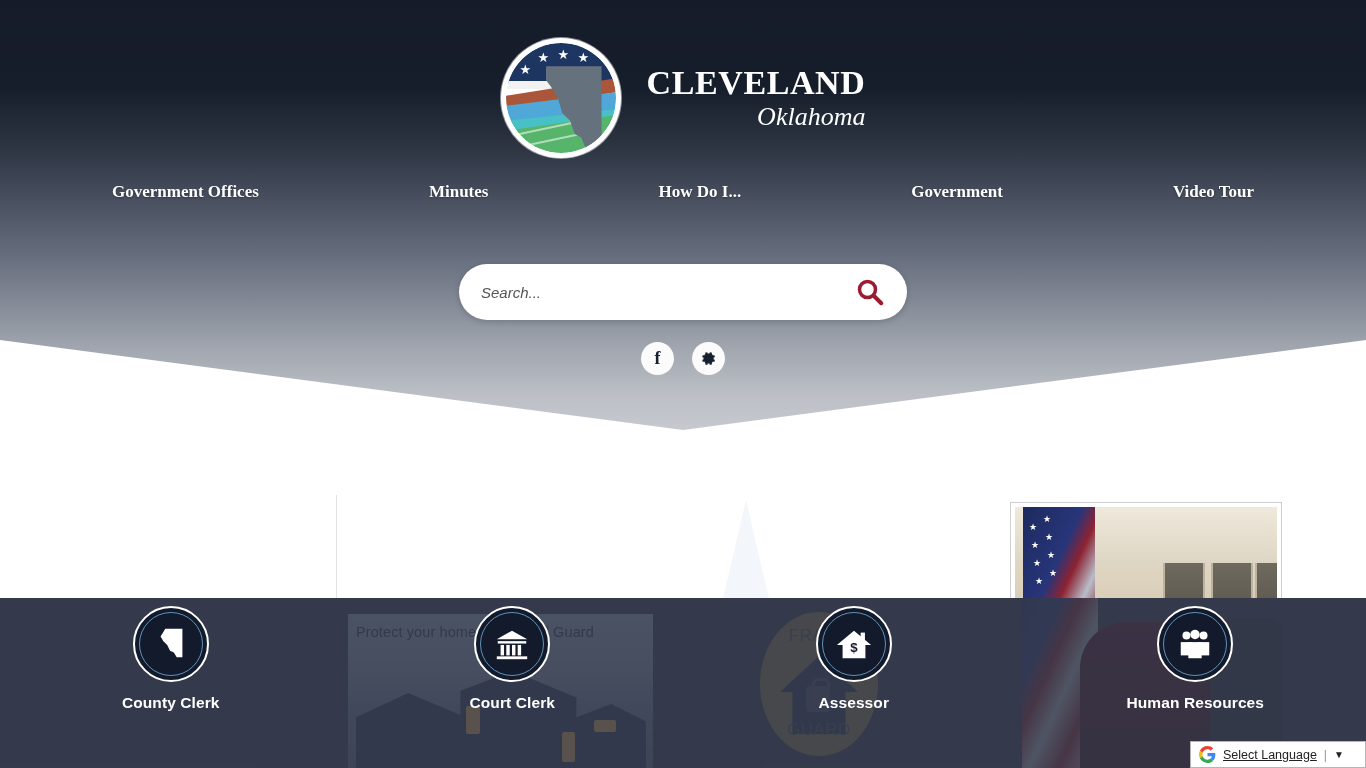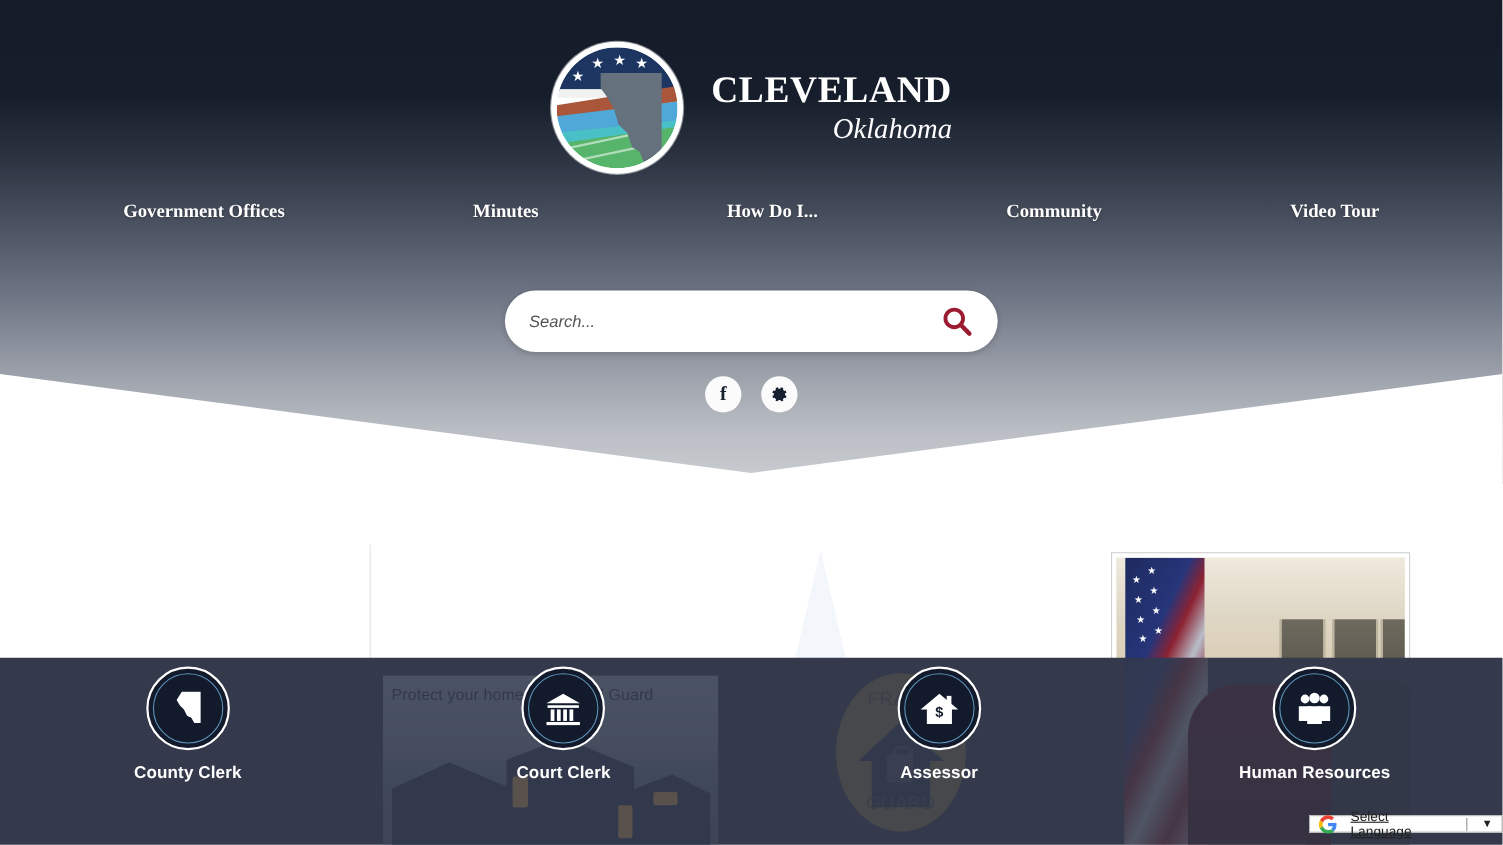--- a/index.html
+++ b/index.html
@@ -268,23 +268,23 @@
   }
   .ql-label {
     margin-top:12px; color:#ffffff;
     font-family:"Liberation Sans", sans-serif; font-weight:700; font-size:15.5px;
     white-space:nowrap; letter-spacing:.1px;
   }
   .ql-ic { width:38px; height:38px; display:block; }
 
   
   .gtranslate {
-    position:absolute; left:1190px; top:741px; width:176px; height:16px;
+    position:absolute; left:1190px; top:741px; width:176px; height:27px;
     background:#ffffff; border:1px solid #b5b5b5;
-    display:flex; align-items:center; gap:12px; padding:0 8px;
+    display:flex; align-items:center; gap:7px; padding:0 8px;
     font-family:"Liberation Sans", sans-serif; font-size:12.5px; color:#222;
     cursor:pointer;
   }
   .gt-label { text-decoration:underline; }
   .gt-bar { color:#999; }
   .gt-arrow { font-size:10px; }
 </style>
 </head>
 <body>
 
@@ -312,21 +312,21 @@
     <div class="brand-text">
       <div class="brand-l1">CLEVELAND</div>
       <div class="brand-l3">Oklahoma</div>
     </div>
   </div>
 
   <nav class="nav">
     <div class="nav-item">Government Offices</div>
     <div class="nav-item">Minutes</div>
     <div class="nav-item">How Do I...</div>
-    <div class="nav-item">Community</div>
+    <div class="nav-item">Government</div>
     <div class="nav-item">Video Tour</div>
   </nav>
 
   <div class="search-wrap">
     <input class="search-input" type="text" placeholder="Search..." style="">
     <button class="search-btn">
       <svg class="ql-ic" viewBox="0 0 24 24" width="24" height="24">
         <circle cx="10" cy="10" r="6.4" fill="none" stroke="#9b1b30" stroke-width="2.8"></circle>
         <line x1="14.8" y1="14.8" x2="21" y2="21" stroke="#9b1b30" stroke-width="3.2" stroke-linecap="round"></line>
       </svg>

